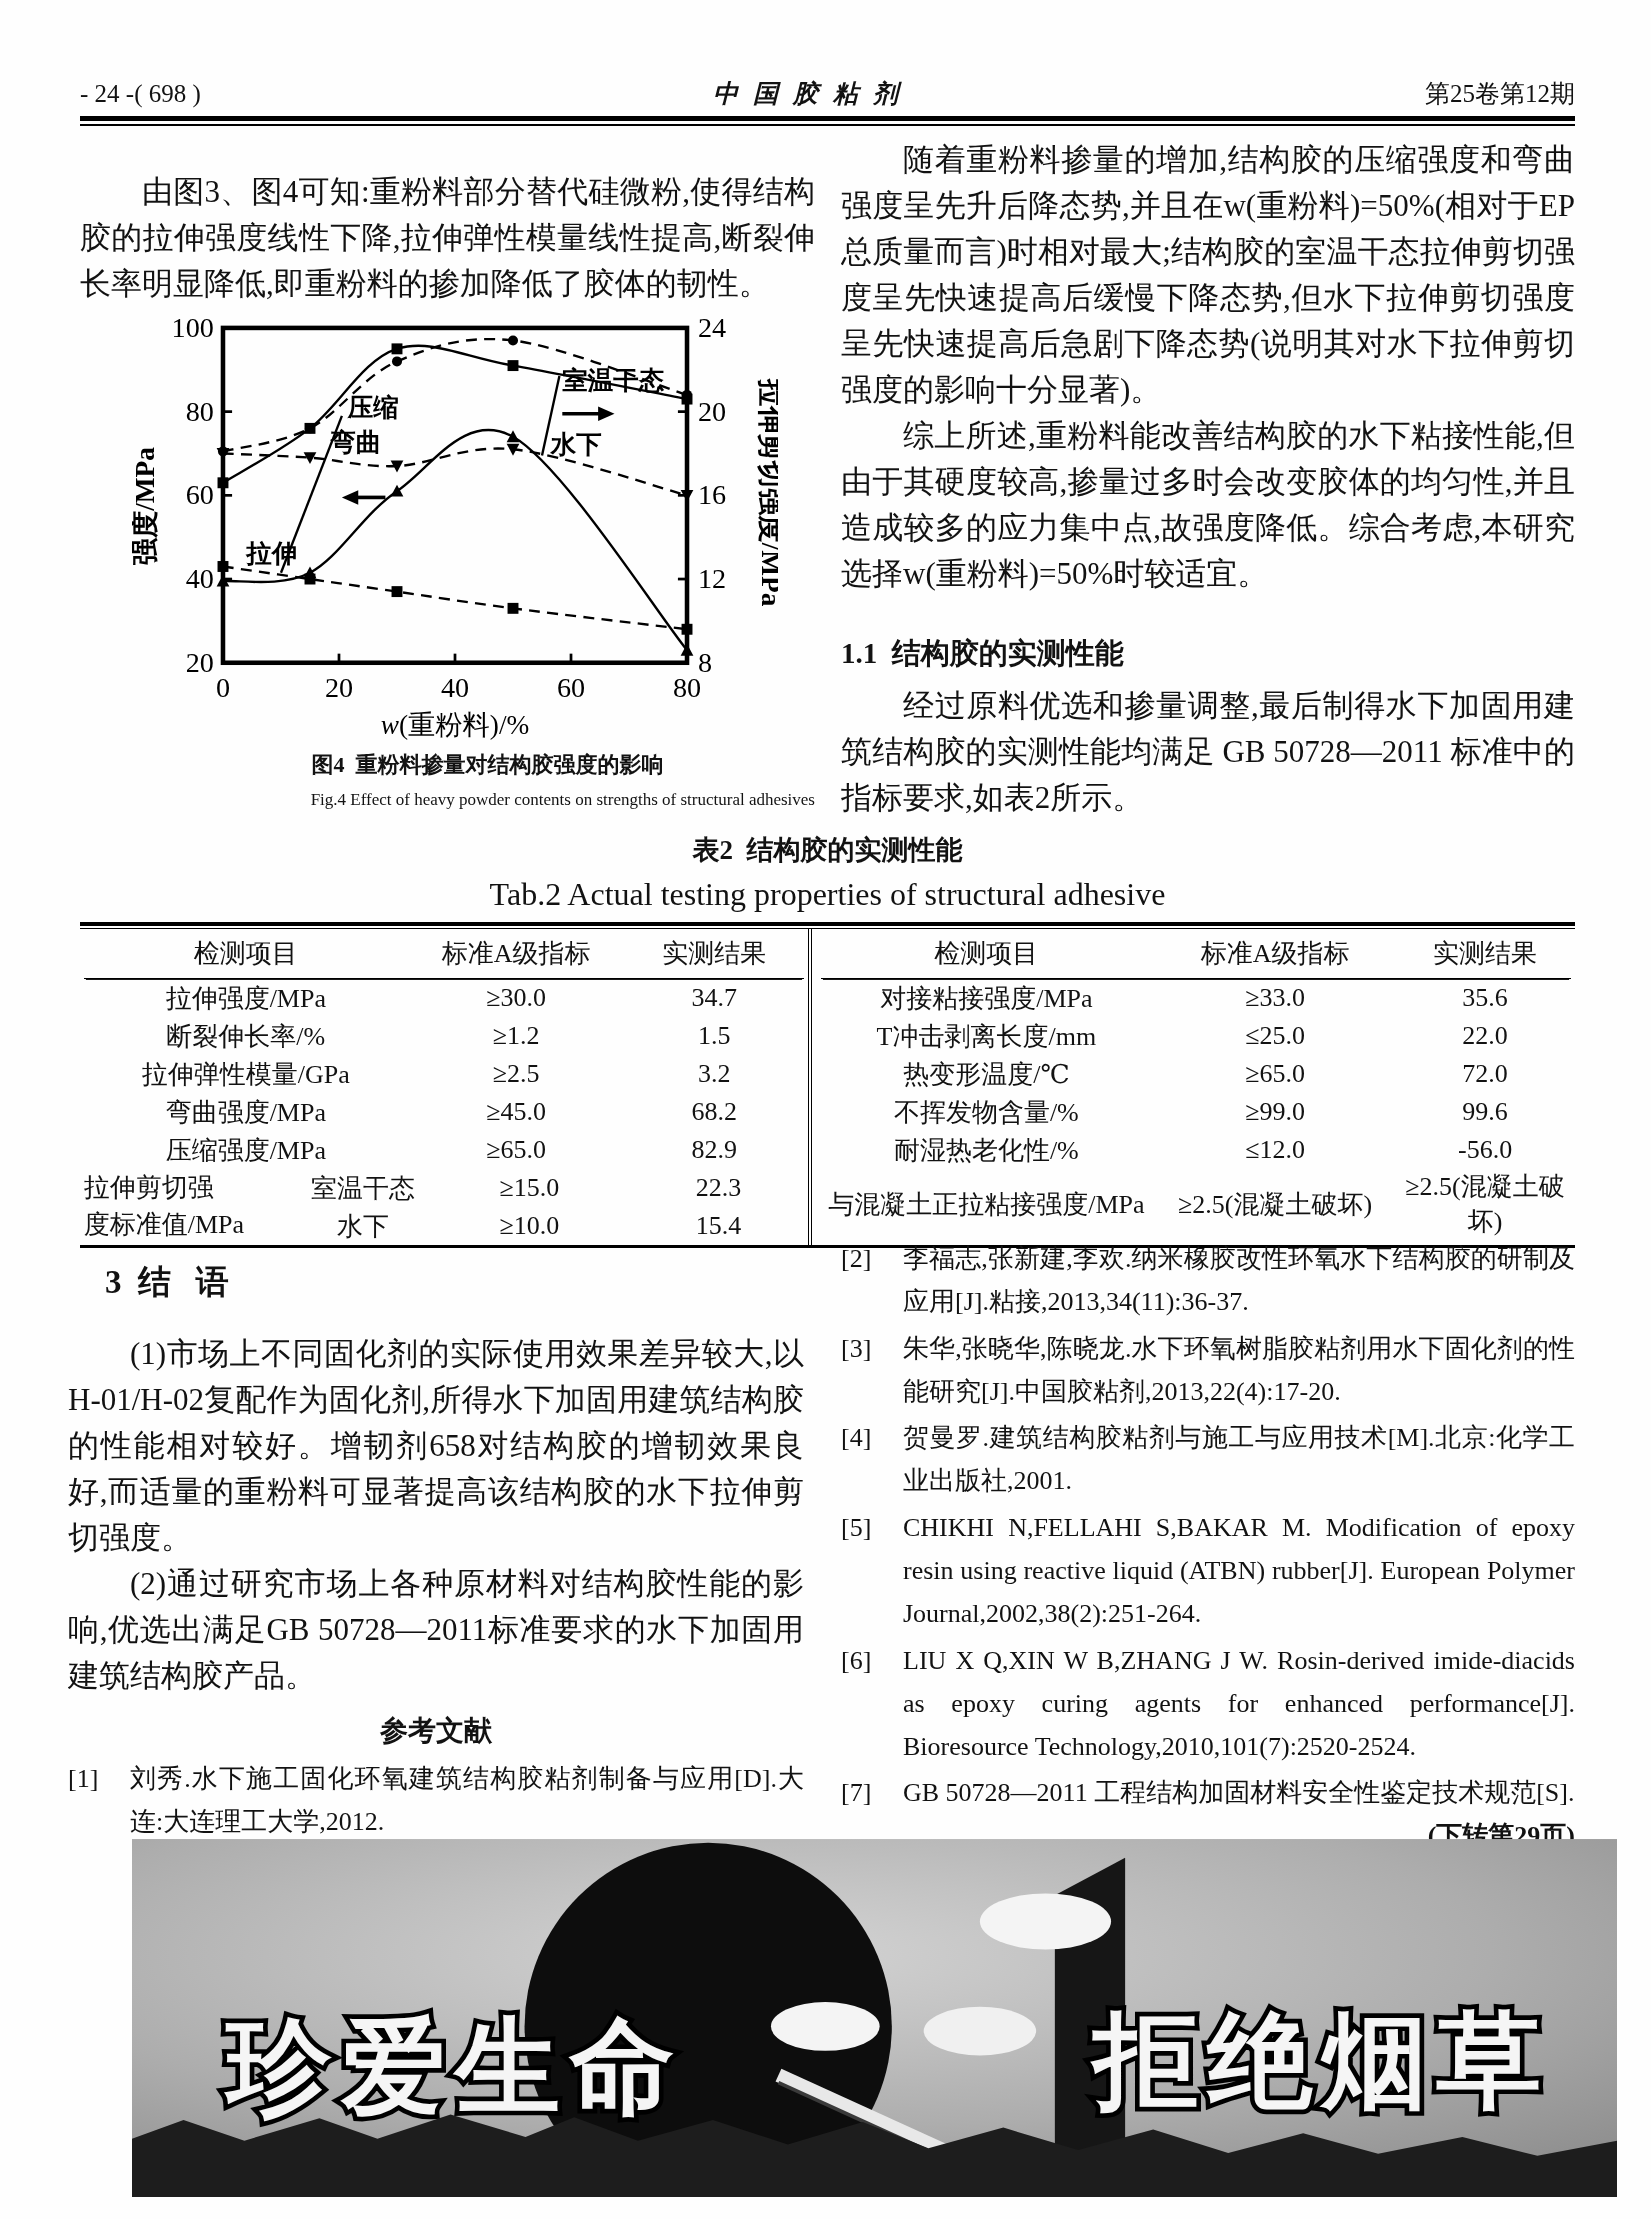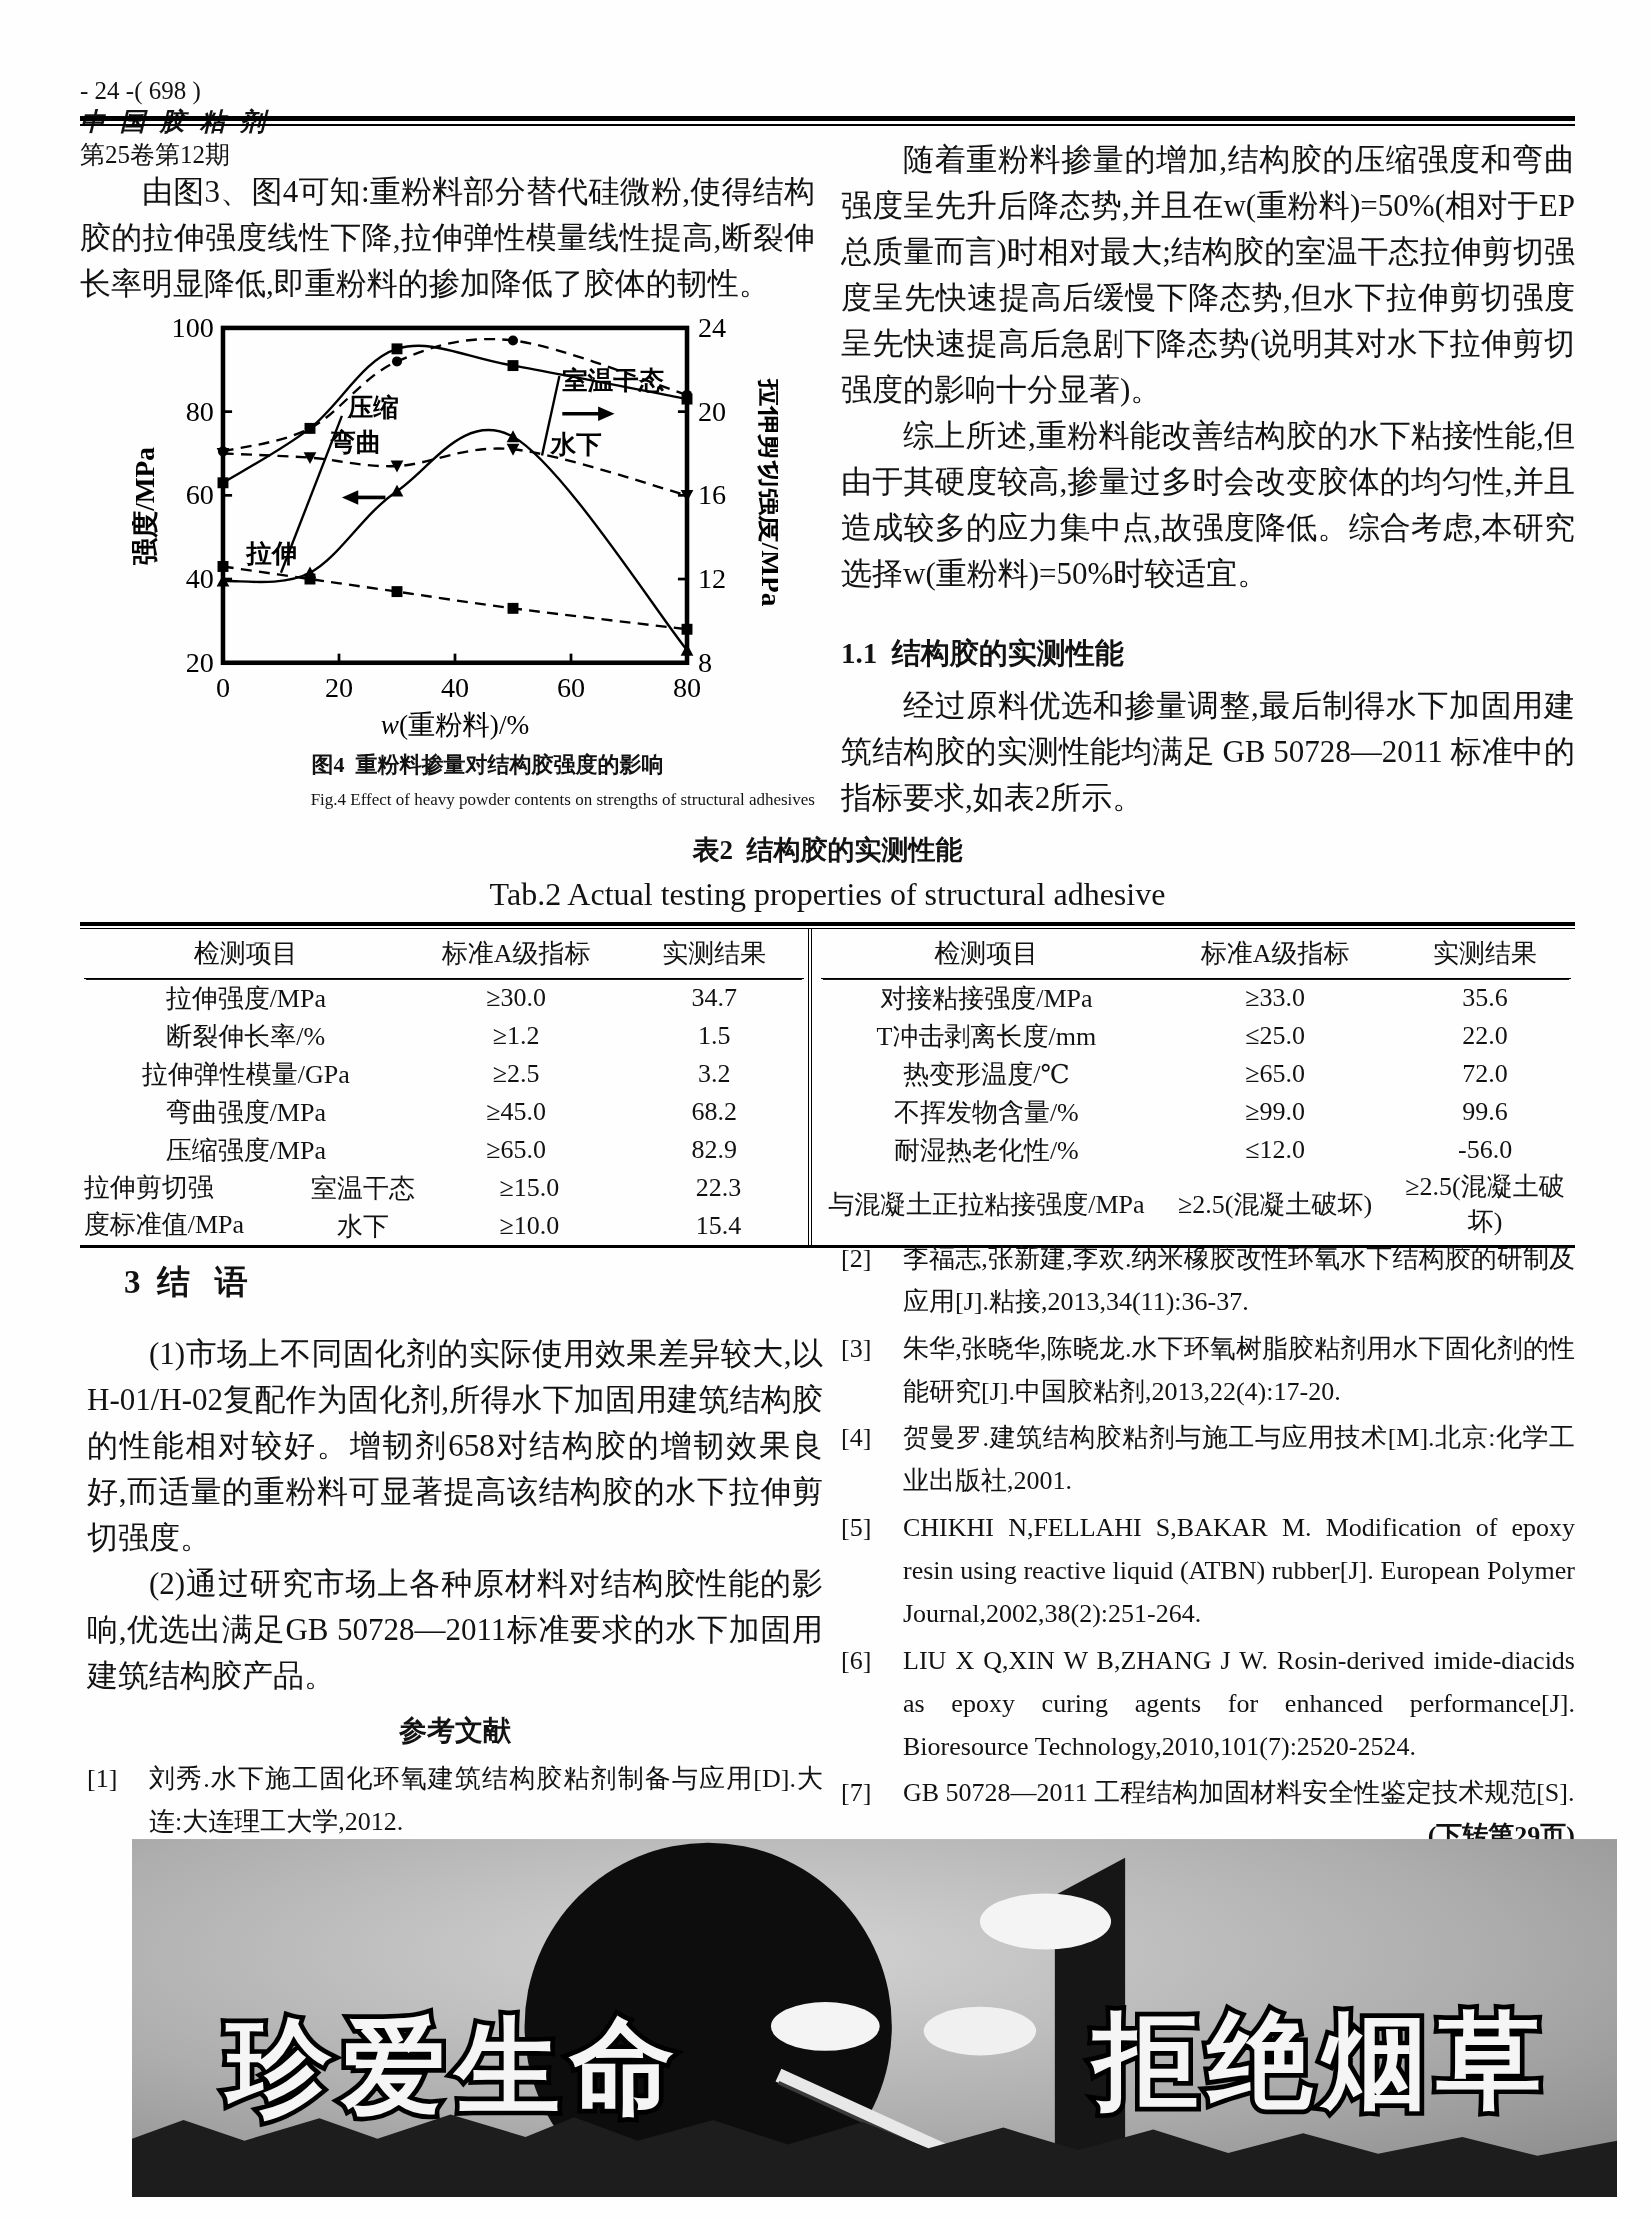--- a/index.html
+++ b/index.html
@@ -1,20 +1,20 @@
 <!DOCTYPE html>
 <html style="font-size:15px"><head>
 <meta charset="utf-8">
 <style>
   html,body{margin:0;padding:0;background:#e9e9e9;}
   .page{position:relative;width:1652px;height:2220px;background:#fefefe;
         font-family:"Liberation Serif","DejaVu Serif",serif;color:#121212;overflow:hidden;}
   
   .hdr{position:absolute;left:80px;top:77px;width:1495px;display:flex;
-       justify-content:space-between;align-items:baseline;font-size:25px;flex-direction:column;}
+       justify-content:space-between;align-items:baseline;font-size:25px;}
   .hdr .jtitle{font-weight:700;font-style:italic;letter-spacing:15px;}
   .rule1{position:absolute;left:80px;top:116px;width:1495px;height:4.7px;background:#000;}
   .rule2{position:absolute;left:80px;top:124px;width:1495px;height:1.9px;background:#000;}
   
   .colL{position:absolute;left:80px;top:137px;width:735px;margin-top:32px;}
   .colR{position:absolute;left:841px;top:137px;width:734px;height:695px;overflow:hidden;}
   .para{font-size:31px;line-height:46px;text-align:justify;text-indent:2em;margin:0;}
   .h24{font-size:29px;font-weight:700;margin:37px 0 9.4px 0;white-space:pre;}
   
   .figwrap{margin:7.5px 0 0 52px;}
@@ -34,21 +34,21 @@
          border-bottom:1.9px solid #000;box-shadow:0 2.8px 0 -1.9px #000;}
   .gl{grid-template-columns:45% 30% 25%;} .gr{grid-template-columns:44% 33% 23%;}
   .thead span,.trow span{text-align:center;}
   .trow{display:grid;font-size:26px;height:38px;align-items:center;}
   .t-merged{display:flex;font-size:26px;}
   .tm-label{width:30%;line-height:37px;}
   .tm-sub{width:70%;}
   .tm-subrow{display:grid;grid-template-columns:25% 41% 34%;height:38px;align-items:center;}
   .tm-subrow span{text-align:center;}
   
-  .colL2{position:absolute;left:87px;top:1254px;width:736px;height:581px;overflow:hidden;}
+  .colL2{position:absolute;left:68px;top:1254px;width:736px;height:581px;overflow:hidden;}
   .sec3{font-size:33px;font-weight:700;white-space:pre;margin:5.6px 0 26px 37px;}
   .refhead{font-size:28px;font-weight:700;text-align:center;margin:13px 0 7.5px 0;}
   .refs{list-style:none;margin:0;padding:0;font-size:26px;line-height:43px;}
   .refs li{position:relative;padding-left:62px;text-align:justify;margin-bottom:3.7px;}
   .refs .ref-num{position:absolute;left:0;top:0;}
   .refs .ref-note{float:right;font-weight:700;}
   .colR2{position:absolute;left:841px;top:1237px;width:734px;height:607px;overflow:hidden;}
   
   .banner{position:absolute;left:89px;top:1839px;width:1285px;height:358px;margin-left:43px;}
   .banner svg{display:block;}

